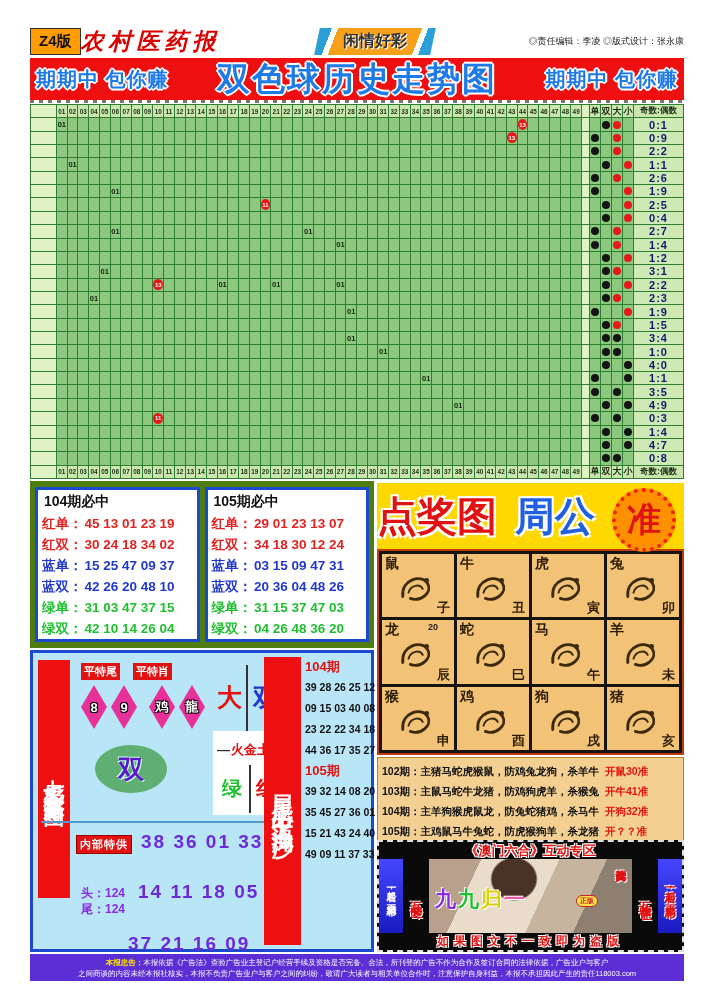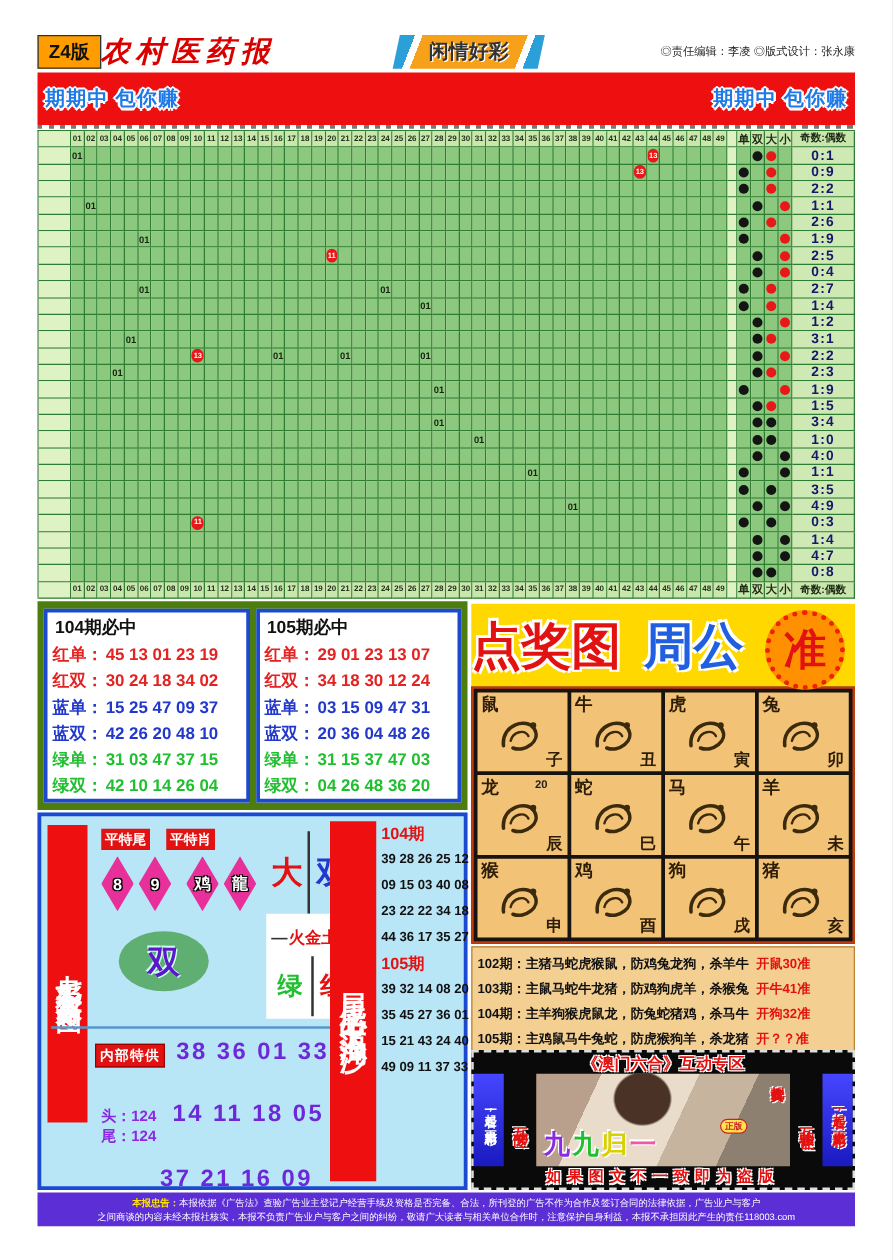--- a/index.html
+++ b/index.html
@@ -14,21 +14,21 @@
           background:linear-gradient(100deg,#2b9fd8 0 12px,#ffffff 12px 18px,#f7a11a 18px calc(100% - 18px),#ffffff calc(100% - 18px) calc(100% - 12px),#2b9fd8 calc(100% - 12px) 100%);
           transform:skewX(-12deg);}
   .ribbon span{display:inline-block;transform:skewX(12deg);font-weight:bold;font-size:16px;color:#333;
                text-shadow:1px 1px 0 #fff;}
   .credits{font-size:9px;color:#222;white-space:nowrap;}
   
   #banner{position:absolute;top:58px;left:30px;width:654px;height:42px;background:#ee1010;
           display:flex;align-items:center;justify-content:space-between;padding:0 6px;box-sizing:border-box;}
   .bluetxt{color:#1e7ae8;font-weight:bold;
            text-shadow:-1px -1px 0 #fff,1px -1px 0 #fff,-1px 1px 0 #fff,1px 1px 0 #fff,0 2px 0 #fff,0 -2px 0 #fff,2px 0 0 #fff,-2px 0 0 #fff;}
-  .bside{font-size:16px;letter-spacing:1px;}
+  .bside{font-size:20px;letter-spacing:1px;}
   .btitle{font-size:33px;letter-spacing:2px;font-family:"Liberation Sans",sans-serif;}
   #dashes{position:absolute;top:100px;left:30px;width:654px;height:3px;
           background:repeating-linear-gradient(90deg,#777 0 4px,transparent 4px 9px);}
   
   #grid{position:absolute;top:104px;left:30px;width:654px;height:375px;display:grid;
         grid-template-columns:26px repeat(49,1fr) 8px repeat(4,11px) 50px;
         grid-auto-rows:1fr;border-top:1px solid #2f7c33;border-left:1px solid #2f7c33;box-sizing:border-box;}
   .gc{border-right:1px solid #2f7c33;border-bottom:1px solid #2f7c33;display:flex;align-items:center;
       justify-content:center;overflow:hidden;position:relative;}
   .gc.body{background:#8dc87f;}
@@ -112,21 +112,21 @@
   #hd-mid{flex:1;display:flex;}
   .hd-blue{width:24px;background:linear-gradient(#4646ff,#1a1ac0);display:flex;align-items:center;justify-content:center;}
   .hd-blue span,.hd-red span{writing-mode:vertical-rl;text-orientation:upright;font-weight:bold;}
   .hd-blue span{color:#fff;font-size:10px;letter-spacing:1px;}
   .hd-red{width:26px;display:flex;align-items:center;justify-content:center;}
   .hd-red span{color:#e31212;font-size:12px;letter-spacing:2px;
                text-shadow:-1px -1px 0 #fff,1px 1px 0 #fff;}
   .hd-blue.right span{color:#e31212;text-shadow:-1px -1px 0 #fff,1px 1px 0 #fff;font-size:11px;}
   #photo{flex:1;position:relative;background:linear-gradient(115deg,#b9a08c 0 22%,#e9dccb 22% 55%,#c7b49e 55% 75%,#8e8070 75%);overflow:hidden;}
   #photo .hair{position:absolute;left:28%;top:-6px;width:56px;height:52px;background:radial-gradient(#4a3326 55%,transparent 60%);}
-  #overlay{position:absolute;left:6px;bottom:4px;font-size:21px;font-weight:bold;letter-spacing:2px;
+  #overlay{position:absolute;left:6px;bottom:20px;font-size:21px;font-weight:bold;letter-spacing:2px;
            font-family:"Liberation Serif",serif;}
   #overlay span{text-shadow:-1px -1px 0 #fff,1px 1px 0 #fff;}
   #sideV{position:absolute;right:4px;top:2px;writing-mode:vertical-rl;text-orientation:upright;
          color:#e31212;font-size:11px;font-weight:bold;text-shadow:-1px -1px 0 #fff,1px 1px 0 #fff;}
   #tag{position:absolute;right:34px;bottom:26px;background:#ffe34d;color:#c22;font-size:7px;font-weight:bold;
        border-radius:6px;padding:0 3px;border:1px solid #c22;}
   #hd-bot{text-align:center;font-size:12px;font-weight:bold;color:#e31212;letter-spacing:5px;line-height:17px;
           text-shadow:-1px -1px 0 #fff,1px -1px 0 #fff,-1px 1px 0 #fff,1px 1px 0 #fff;}
   
   #foot{position:absolute;top:954px;left:30px;width:654px;height:27px;background:#5b2ed6;color:#fff;
@@ -143,20 +143,21 @@
     <span class="papername">农村医药报</span>
     <span class="ribbon"><span>闲情好彩</span></span>
     <span class="credits">
       <span>◎责任编辑：李凌</span>
       <span>◎版式设计：张永康</span>
     </span>
   </div>
 
   <div id="banner">
     <span class="bluetxt bside">期期中 包你赚</span>
+    <span class="bluetxt btitle">双色球历史走势图</span>
     <span class="bluetxt bside">期期中 包你赚</span>
   </div>
   <div id="dashes"></div>
 
   <div id="grid">
       <div class="gc pale"></div>
       <div class="gc hnum">01</div>
       <div class="gc hnum">02</div>
       <div class="gc hnum">03</div>
       <div class="gc hnum">04</div>

